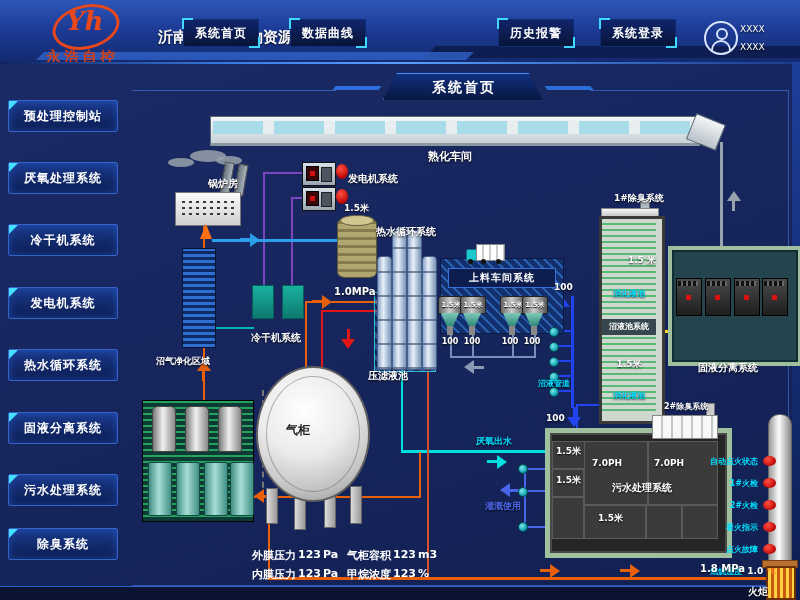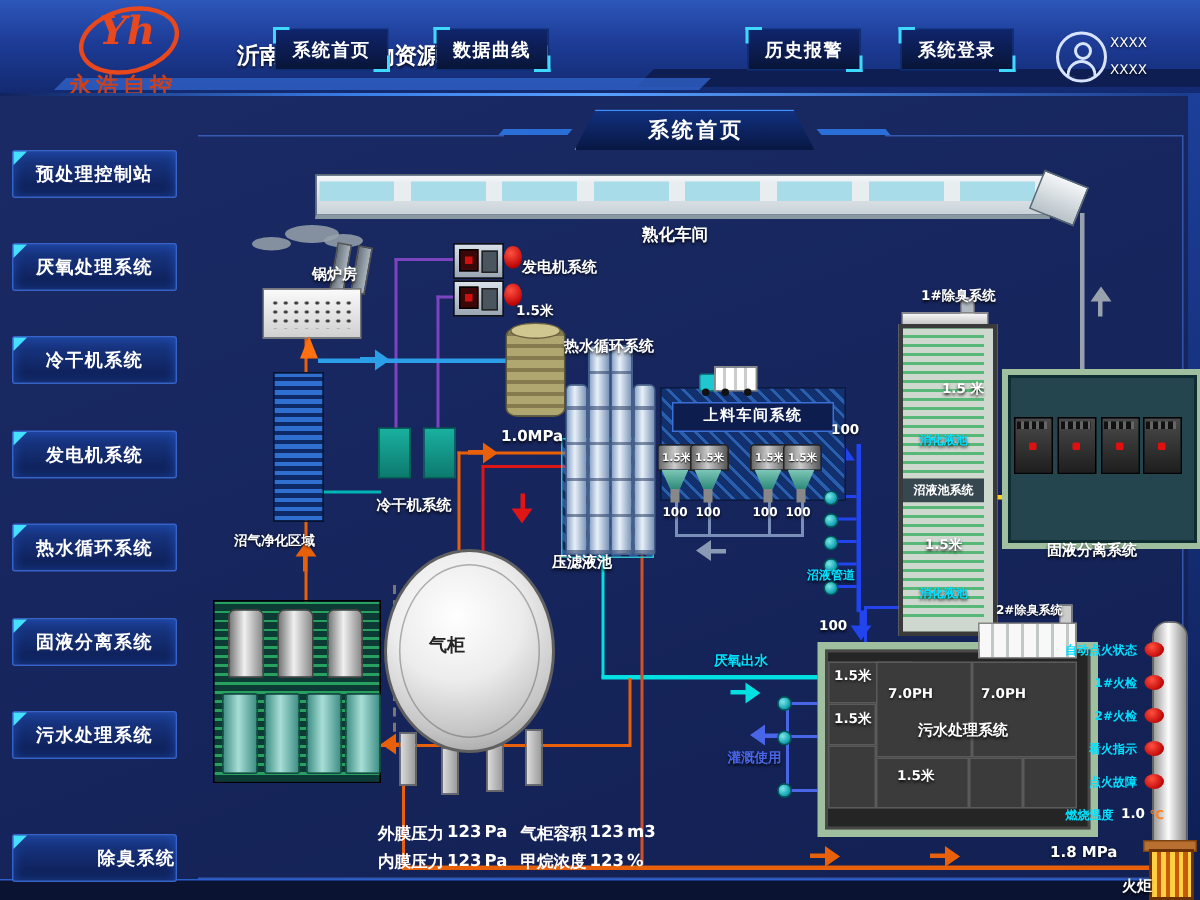--- a/index.html
+++ b/index.html
@@ -156,21 +156,21 @@
   <div class="frameline" style="left:788px;top:90px;width:1px;height:495px;"></div>
   <div class="frameline" style="left:132px;top:585px;width:657px;height:1px;"></div>
 
   <div class="sidebtn" style="top:162px;">厌氧处理系统</div>
   <div class="sidebtn" style="top:100px;">预处理控制站</div>
   <div class="sidebtn" style="top:224px;">冷干机系统</div>
   <div class="sidebtn" style="top:287px;">发电机系统</div>
   <div class="sidebtn" style="top:349px;">热水循环系统</div>
   <div class="sidebtn" style="top:412px;">固液分离系统</div>
   <div class="sidebtn" style="top:474px;">污水处理系统</div>
-  <div class="sidebtn" style="top:556px;text-align:right;">除臭系统</div>
+  <div class="sidebtn" style="top:528px;">除臭系统</div>
 
   <div class="pp" style="left:263px;top:172px;width:2px;height:114px;background:#7d44c0;"></div>
   <div class="pp" style="left:263px;top:172px;width:40px;height:2px;background:#7d44c0;"></div>
   <div class="pp" style="left:291px;top:197px;width:2px;height:89px;background:#7d44c0;"></div>
   <div class="pp" style="left:291px;top:197px;width:12px;height:2px;background:#7d44c0;"></div>
   <div class="pp" style="left:212px;top:239px;width:126px;height:3px;background:#2b9fe8;"></div>
   <div class="pp" style="left:212px;top:327px;width:42px;height:2px;background:#00b5b5;"></div>
   <div class="pp" style="left:305px;top:301px;width:72px;height:2px;background:#e8600a;"></div>
   <div class="pp" style="left:305px;top:301px;width:2px;height:70px;background:#e8600a;"></div>
   <div class="pp" style="left:321px;top:310px;width:56px;height:2px;background:#e01515;"></div>
@@ -398,21 +398,21 @@
   <div class="cell" style="left:648px;top:441px;width:68px;height:62px;"></div>
   <div class="cell" style="left:584px;top:505px;width:60px;height:32px;"></div>
   <div class="cell" style="left:646px;top:505px;width:34px;height:32px;"></div>
   <div class="cell" style="left:682px;top:505px;width:34px;height:32px;"></div>
   <div class="abs" style="left:706px;top:403px;width:7px;height:13px;background:#ccc;border:1px solid #777;"></div>
   <div class="deo2"></div>
 
   <div class="stack"></div>
   <div class="bplate"></div>
   <div class="burner"></div>
-  <div class="abs" style="left:672px;top:428px;width:104px;">
+  <div class="abs" style="left:672px;top:456px;width:104px;">
     <div class="strow">
         <span class="sl">自动点火状态</span>
         <span class="sd"></span>
       </div>
     <div class="strow">
         <span class="sl">1#火检</span>
         <span class="sd"></span>
       </div>
     <div class="strow">
         <span class="sl">2#火检</span>

